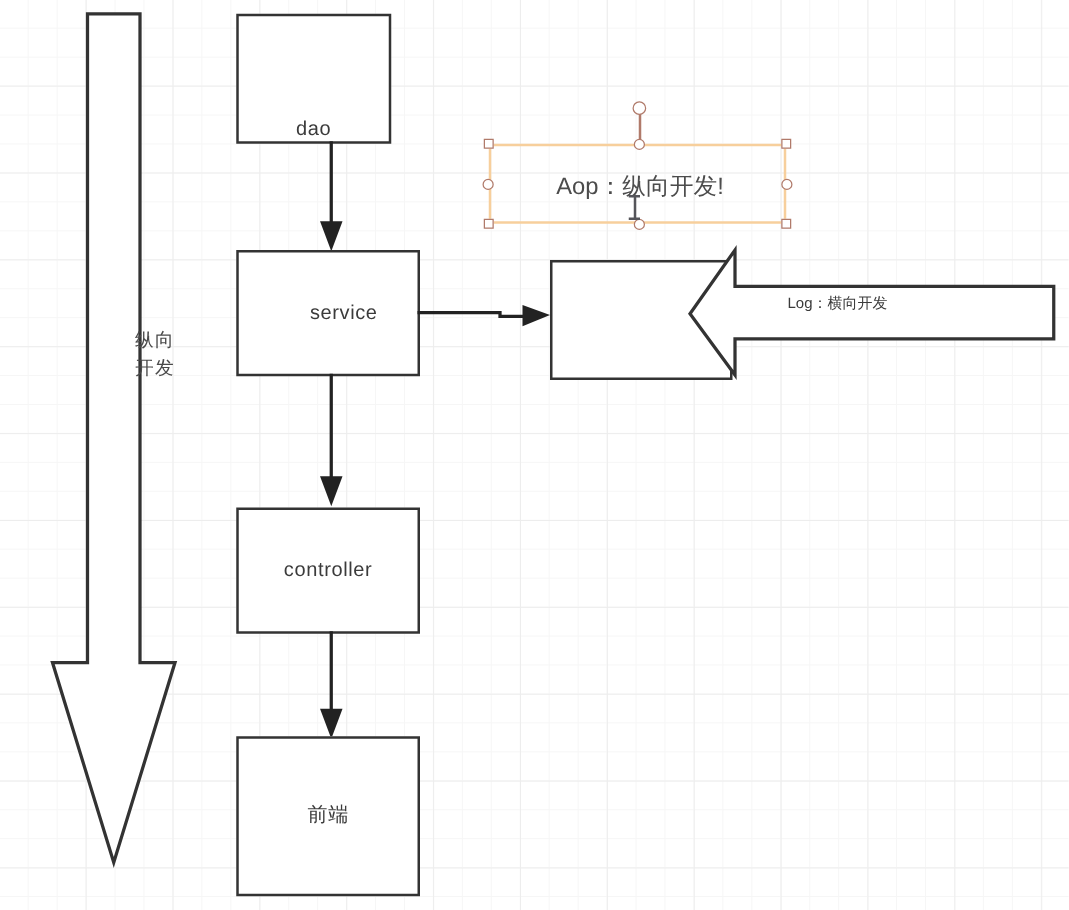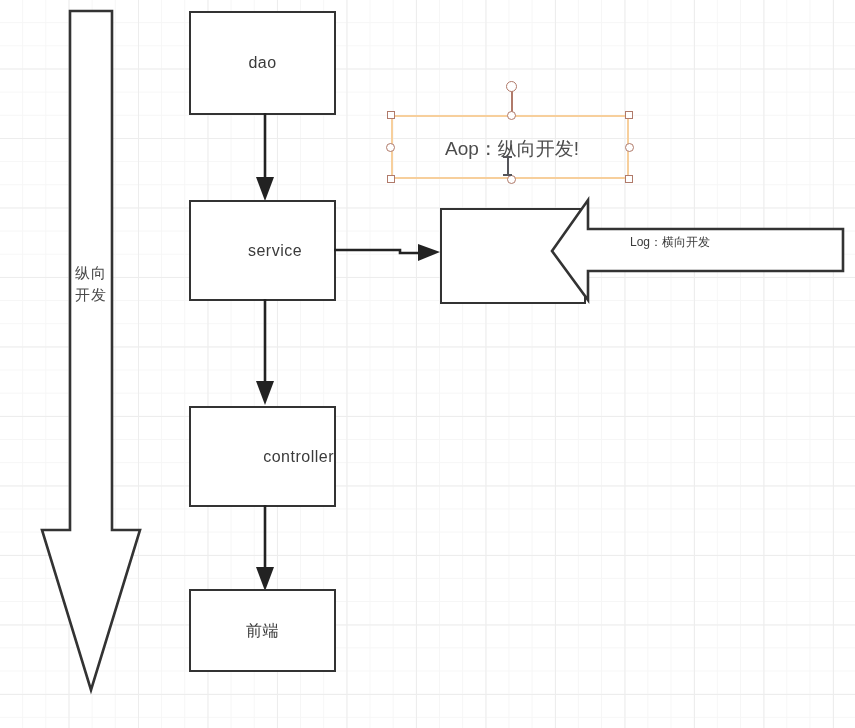--- a/index.html
+++ b/index.html
@@ -55,20 +55,21 @@
     position: absolute;
     left: 72px;
     top: 262px;
     width: 38px;
     font-size: 15px;
     color: #4a4a4a;
     text-align: center;
     line-height: 1.45;
     letter-spacing: 1px;
     user-select: none;
+    padding-left: 33px;
   }
 
   .log-label {
     position: absolute;
     left: 630px;
     top: 234px;
     font-size: 12px;
     color: #3b3b3b;
     white-space: nowrap;
     user-select: none;
@@ -149,21 +150,21 @@
 </head>
 <body>
 
 <div id="canvas">
 
   <svg class="shape-svg" style="left:28px; top:5px;" width="120" height="700" viewBox="0 0 120 700">
     <polygon points="42,6 84,6 84,525 112,525 63,685 14,525 42,525" fill="#ffffff" stroke="#333333" stroke-width="2.6" stroke-linejoin="miter"></polygon>
   </svg>
   <div class="vbar-label">纵向开发</div>
 
-  <div class="node-box" style="left:189px; top:11px; width:147px; height:104px;">
+  <div class="node-box" style="left:189px; top:11px; width:124px; height:104px;align-items:flex-end;">
     <span class="node-label">dao</span>
   </div>
 
   <svg class="shape-svg" style="left:252px; top:113px;" width="30" height="90" viewBox="0 0 30 90">
     <line x1="13" y1="0" x2="13" y2="68" stroke="#222222" stroke-width="2.6"></line>
     <polygon points="13,88 4,64 22,64" fill="#222222"></polygon>
   </svg>
 
   <div class="node-box" style="left:189px; top:200px; width:147px; height:101px;padding-left:25px;">
     <span class="node-label">service</span>
@@ -181,30 +182,30 @@
   <svg class="shape-svg" style="left:548px; top:196px;" width="300" height="112" viewBox="0 0 300 112">
     <polygon points="40,4 40,33 295,33 295,75 40,75 40,104 4,55" fill="#ffffff" stroke="#333333" stroke-width="2.6" stroke-linejoin="miter"></polygon>
   </svg>
   <div class="log-label">Log：横向开发</div>
 
   <svg class="shape-svg" style="left:252px; top:299px;" width="30" height="110" viewBox="0 0 30 110">
     <line x1="13" y1="0" x2="13" y2="85" stroke="#222222" stroke-width="2.6"></line>
     <polygon points="13,106 4,82 22,82" fill="#222222"></polygon>
   </svg>
 
-  <div class="node-box" style="left:189px; top:406px; width:147px; height:101px;justify-content:flex-end;">
+  <div class="node-box" style="left:189px; top:406px; width:147px; height:101px;">
     <span class="node-label">controller</span>
   </div>
 
   <svg class="shape-svg" style="left:252px; top:505px;" width="30" height="90" viewBox="0 0 30 90">
     <line x1="13" y1="0" x2="13" y2="64" stroke="#222222" stroke-width="2.6"></line>
     <polygon points="13,86 4,62 22,62" fill="#222222"></polygon>
   </svg>
 
-  <div class="node-box" style="left:189px; top:589px; width:147px; height:83px;">
+  <div class="node-box" style="left:189px; top:589px; width:147px; height:128px;">
     <span class="node-label">前端</span>
   </div>
 
   <div id="aop-selection">
     <div id="aop-text">Aop：纵向开发!</div>
 
     <div id="rot-stem"></div>
     <div id="rot-knob"></div>
 
     <div class="handle-sq" style="left:-6px;  top:-6px;"></div>

